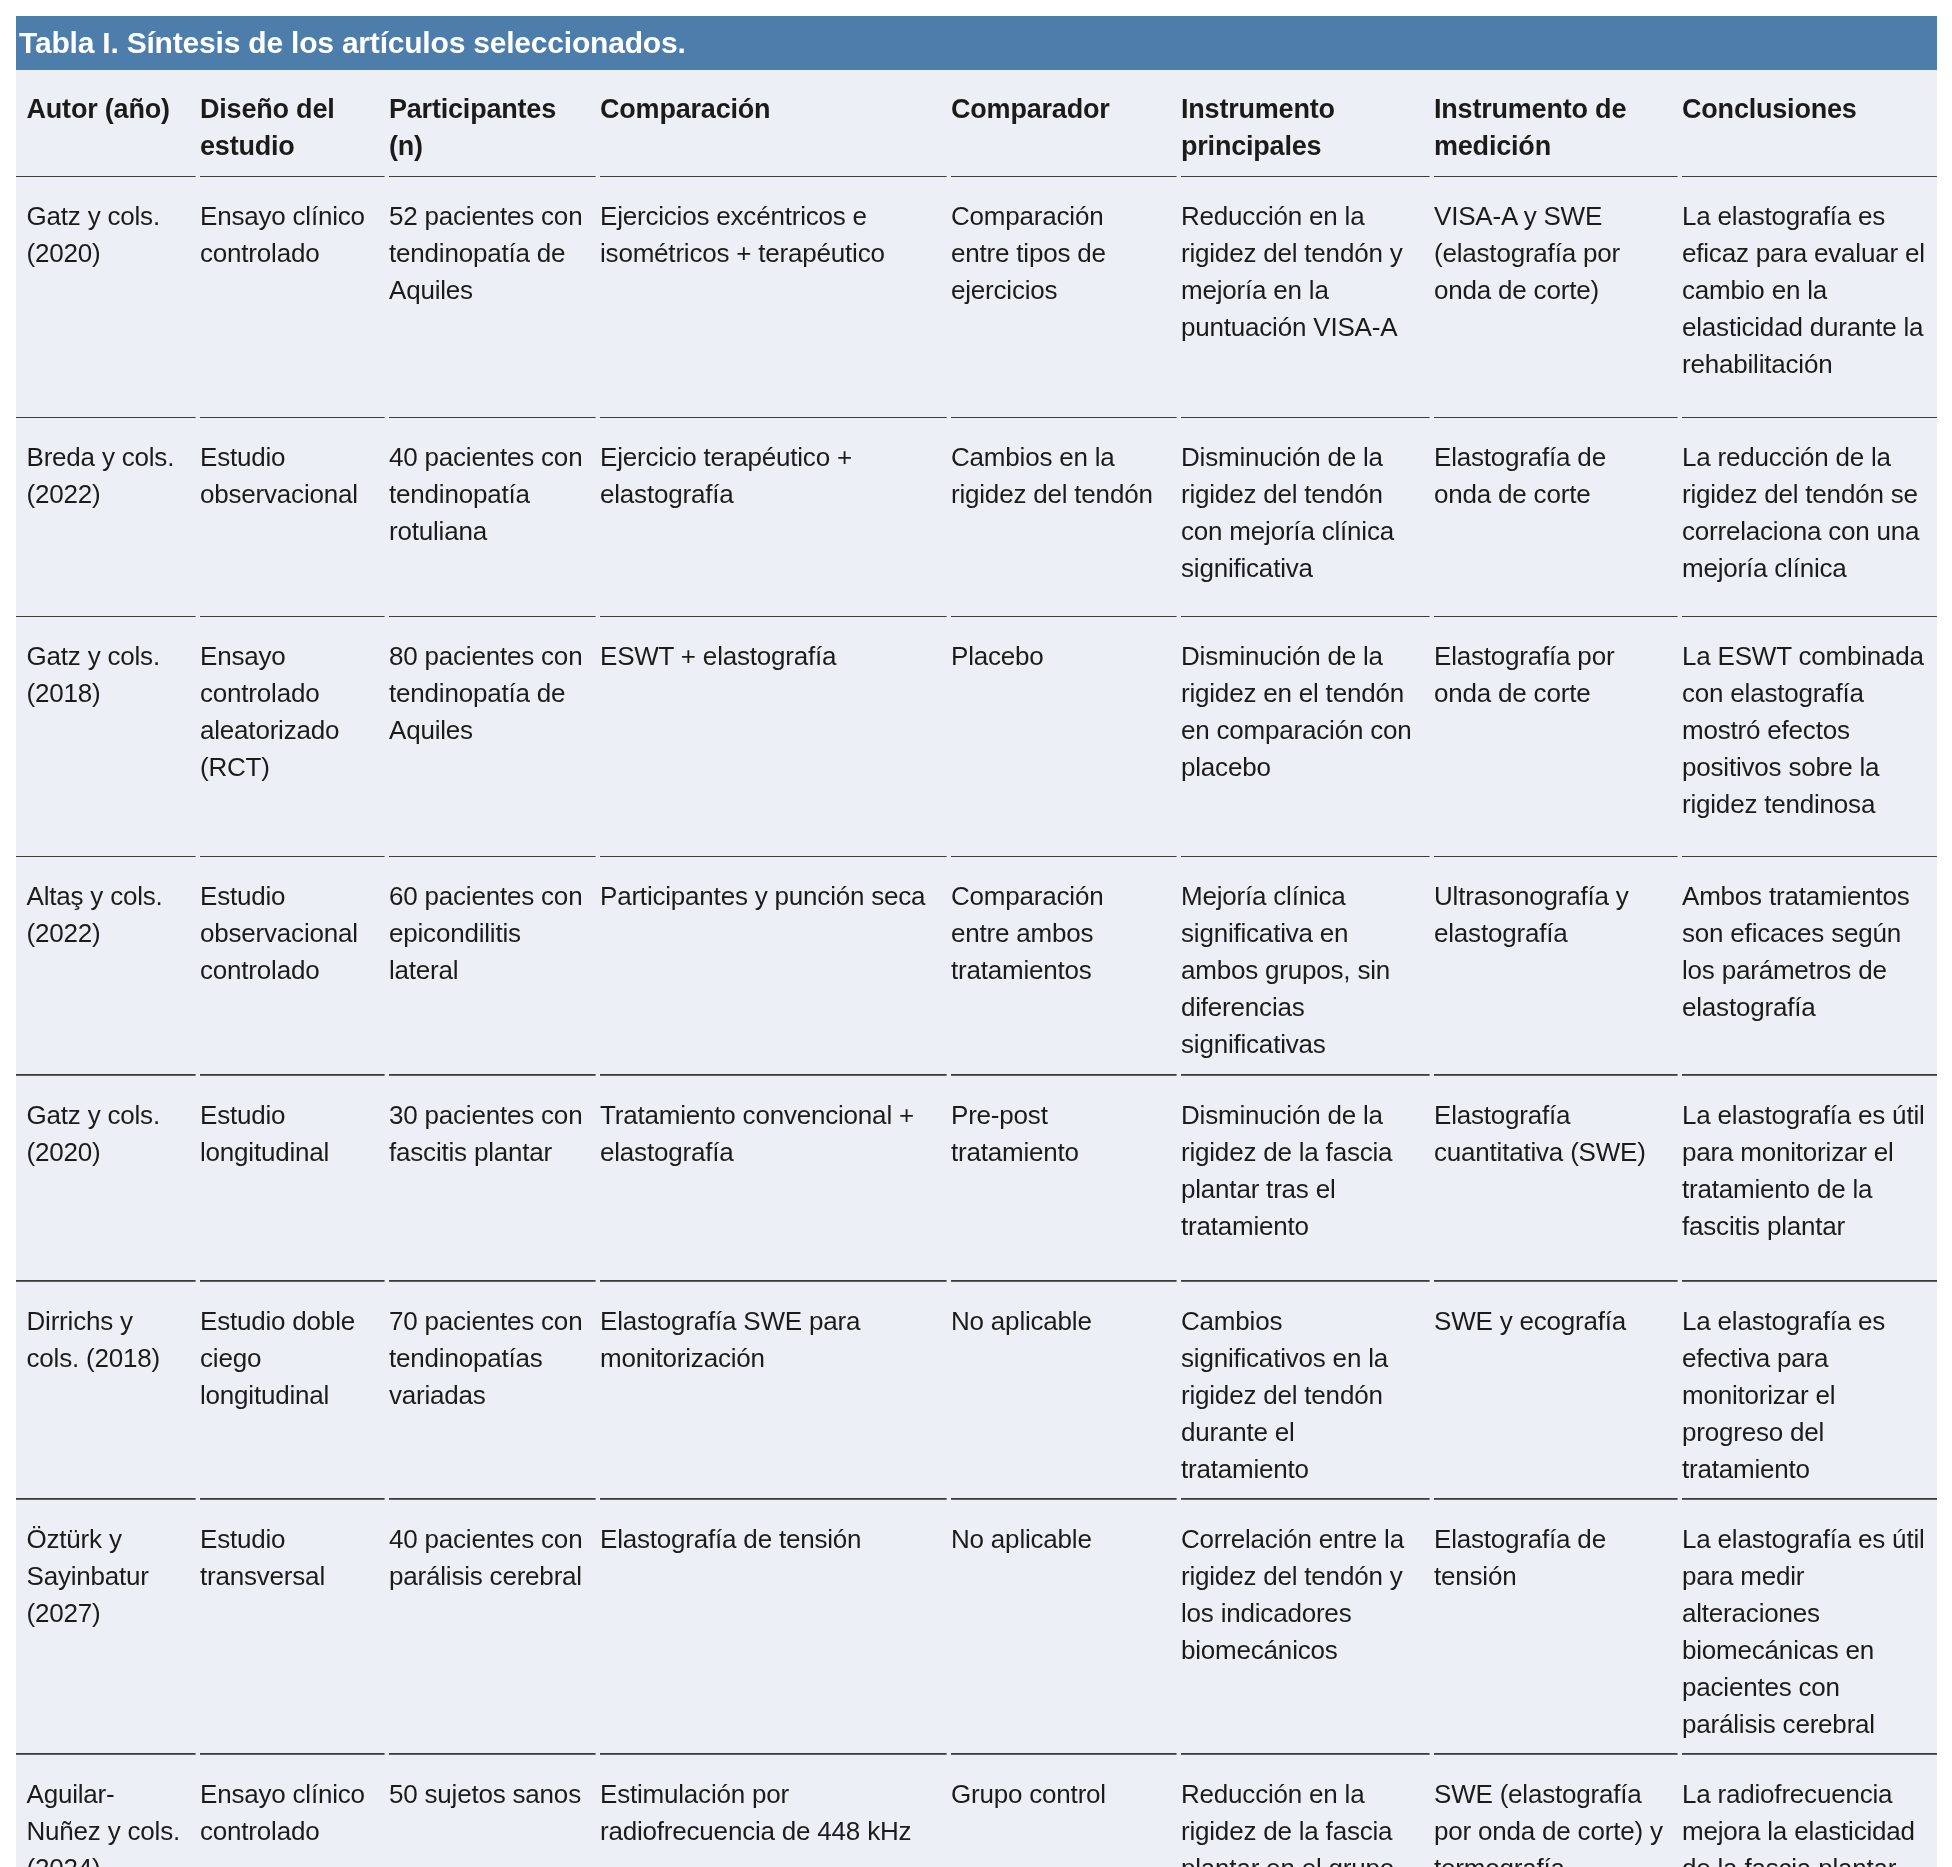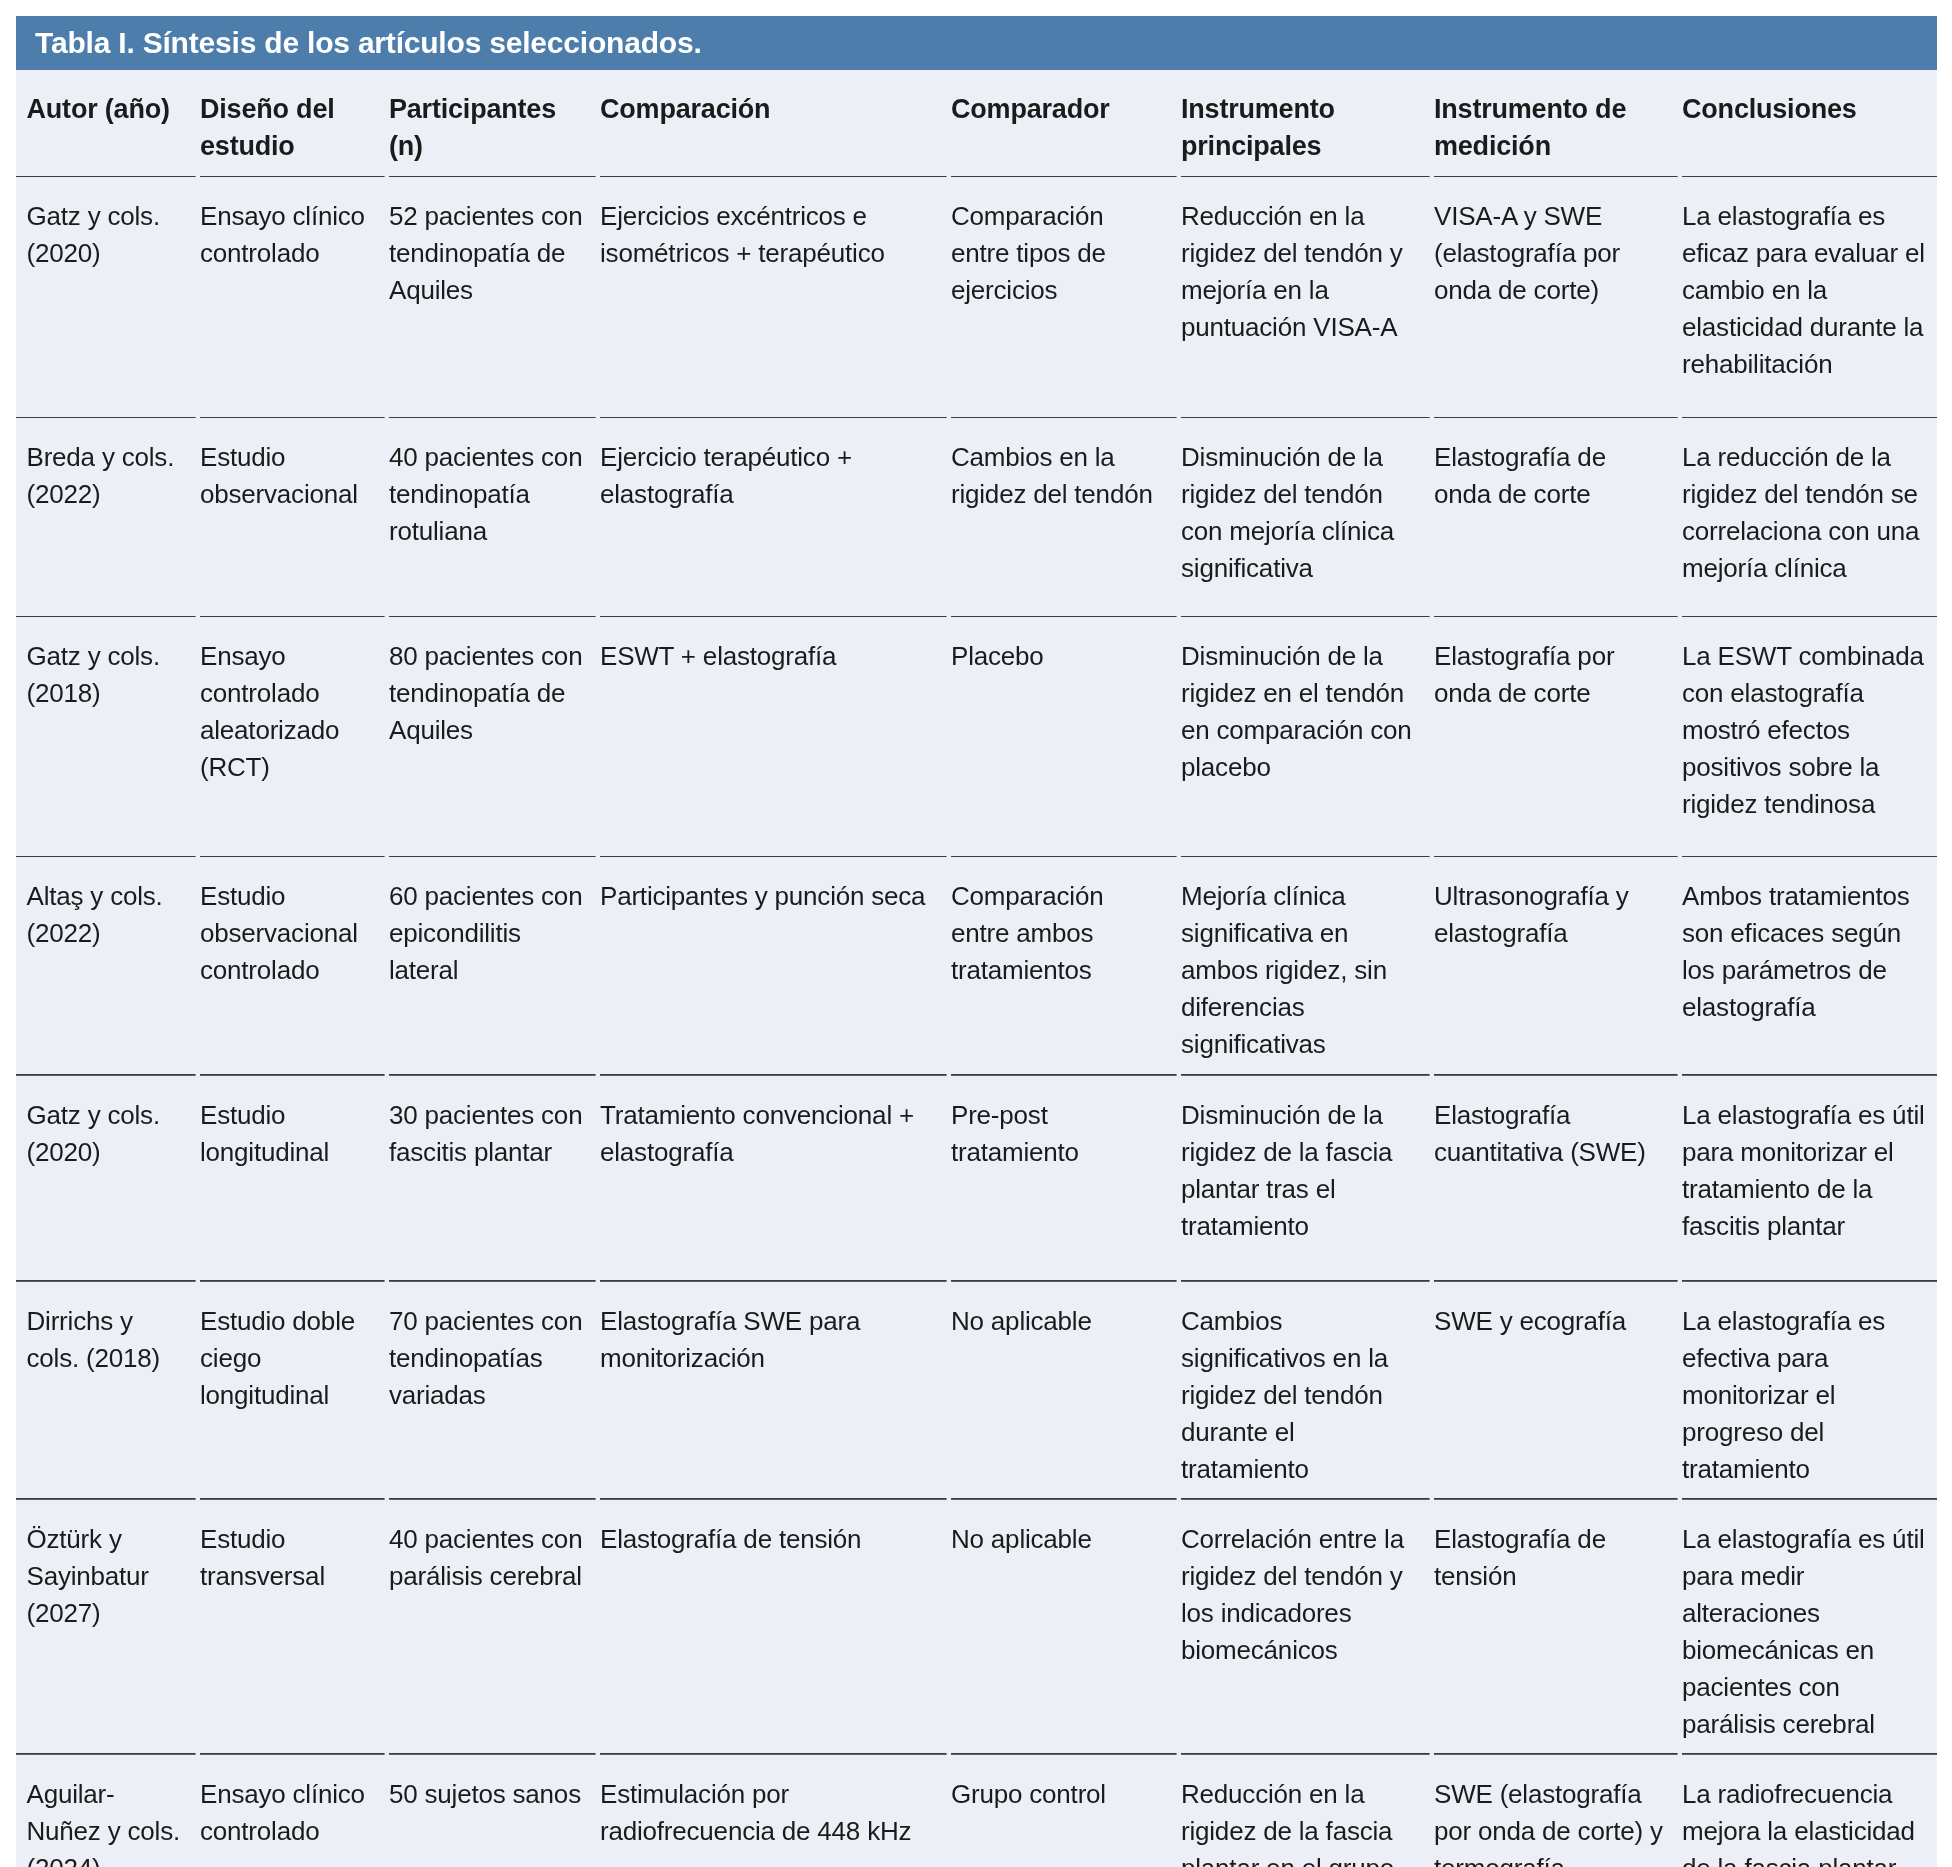--- a/index.html
+++ b/index.html
@@ -18,21 +18,21 @@
     background: #ffffff;
   }
   .title-bar {
     width: 1921px;
     height: 54px;
     box-sizing: border-box;
     background: #4d7dab;
     color: #ffffff;
     display: flex;
     align-items: center;
-    padding-left: 19px;
+    padding-left: 3px;
     font-size: 30px;
     font-weight: 700;
     letter-spacing: -0.2px;
   }
   table.articles {
     border-collapse: separate;
     border-spacing: 0;
     table-layout: fixed;
     width: 1921px;
   }
@@ -138,21 +138,21 @@
         <td>Disminución de la rigidez en el tendón en comparación con placebo</td>
         <td>Elastografía por onda de corte</td>
         <td>La ESWT combinada con elastografía mostró efectos positivos sobre la rigidez tendinosa</td>
       </tr>
       <tr class="r3">
         <td class="first">Altaş y cols. (2022)</td>
         <td>Estudio observacional controlado</td>
         <td>60 pacientes con epicondilitis lateral</td>
         <td>Participantes y punción seca</td>
         <td>Comparación entre ambos tratamientos</td>
-        <td>Mejoría clínica significativa en ambos rigidez, sin diferencias significativas</td>
+        <td>Mejoría clínica significativa en ambos grupos, sin diferencias significativas</td>
         <td>Ultrasonografía y elastografía</td>
         <td>Ambos tratamientos son eficaces según los parámetros de elastografía</td>
       </tr>
       <tr class="r4">
         <td class="first">Gatz y cols. (2020)</td>
         <td>Estudio longitudinal</td>
         <td>30 pacientes con fascitis plantar</td>
         <td>Tratamiento convencional + elastografía</td>
         <td>Pre-post tratamiento</td>
         <td>Disminución de la rigidez de la fascia plantar tras el tratamiento</td>

